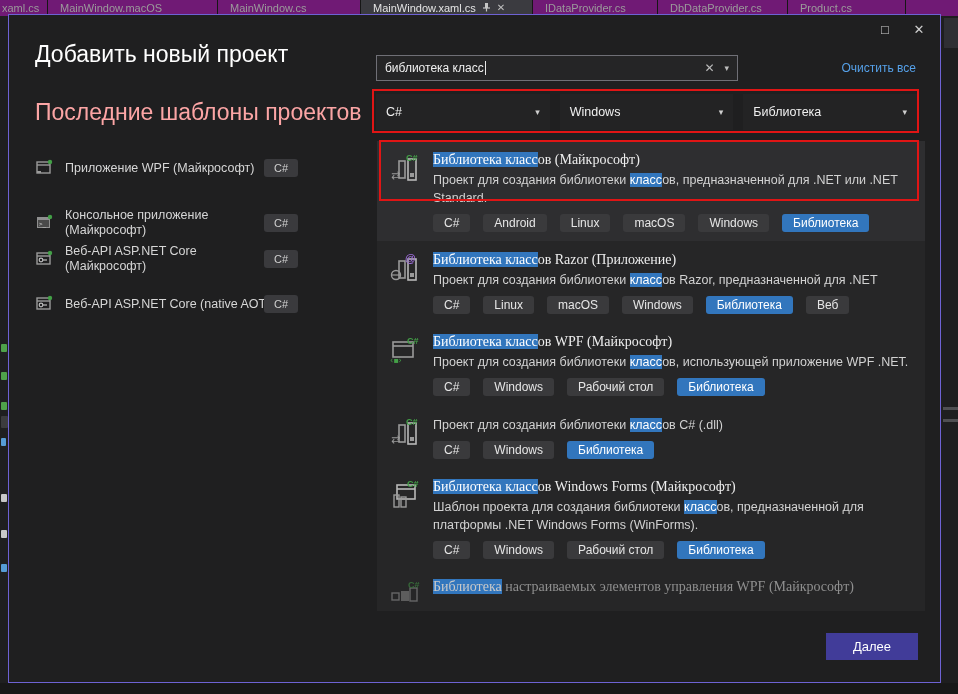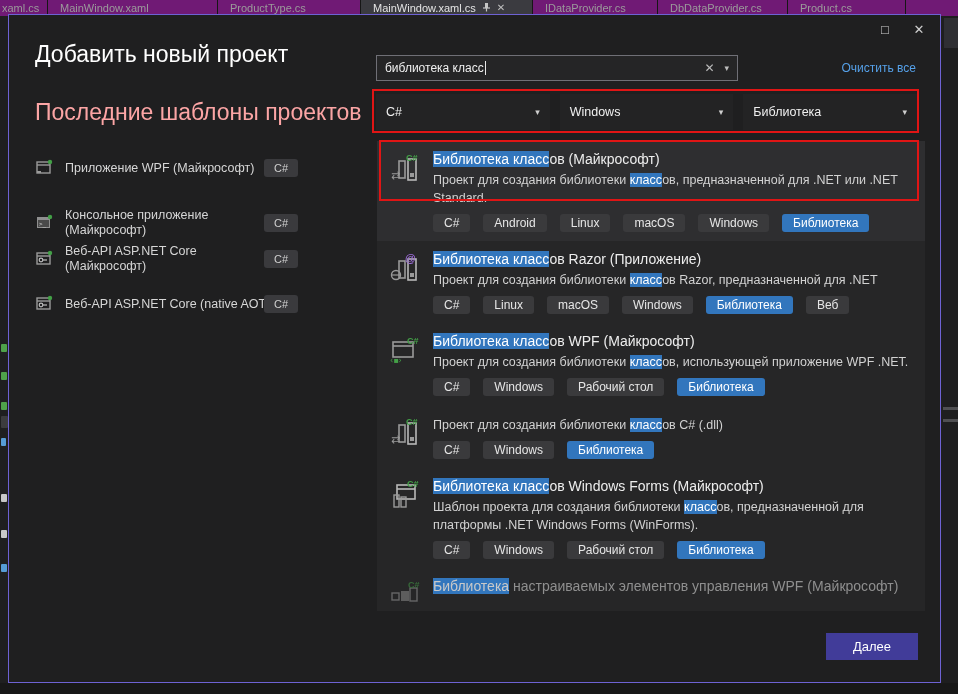--- a/index.html
+++ b/index.html
@@ -58,21 +58,21 @@
                 background:#3a3a3d; border-radius:3px; color:#d0d0d0; font-size:11px;
                 padding:3px 10px; }
 
   
   .tpl-list { position:absolute; left:368px; top:126px; width:548px; height:470px;
               background:#262627; overflow:hidden; }
   .tpl-item { display:flex; padding:9px 10px 9px 12px; }
   .tpl-item.selected { background:#2e2e30; }
   .tpl-icon { width:34px; flex:0 0 34px; margin-right:10px; padding-top:2px; }
   .tpl-body { flex:1; min-width:0; }
-  .tpl-title { font-size:14px; color:#ededed; line-height:19px; }
+  .tpl-title { font-size:14px; color:#ededed; line-height:19px;font-family:Liberation Serif, serif; }
   .tpl-desc { font-size:12.5px; color:#d2d2d2; line-height:18px; margin-top:2px; }
   .hl { background:#3276bd; color:#ffffff; }
   .tpl-tags { display:flex; gap:13px; margin-top:7px; }
   .tag { background:#3a3a3c; border-radius:3px; color:#e6e6e6; font-size:12px;
          padding:2px 11px; white-space:nowrap; }
   .tag.hl { background:#3276bd; color:#ffffff; }
   .tpl-item.dimmed .tpl-title { color:#8f8f8f; }
   .tpl-item.dimmed .hl { color:#c9c9c9; }
 
   .next-btn { position:absolute; left:817px; top:618px; width:92px; height:27px;
@@ -80,24 +80,24 @@
               font-family:"Liberation Sans", sans-serif; }
 </style>
 </head>
 <body>
 
 <div class="tabbar" id="tabbar">
     <div class="tab" style="width: 48px; padding-left: 2px;">
       <span>xaml.cs</span>
     </div>
     <div class="tab" style="width: 170px;">
-      <span>MainWindow.xaml</span>
+      <span>MainWindow.macOS</span>
     </div>
     <div class="tab" style="width: 143px;">
-      <span>ProductType.cs</span>
+      <span>MainWindow.cs</span>
     </div>
     <div class="tab active" style="width: 172px;">
       <span>MainWindow.xaml.cs</span>
       <span class="ticon"><svg width="9" height="10" viewBox="0 0 9 10">
           <rect x="3" y="1" width="3" height="5" fill="#c5c5c5"></rect>
           <line x1="1" y1="6" x2="8" y2="6" stroke="#c5c5c5" stroke-width="1.2"></line>
           <line x1="4.5" y1="6" x2="4.5" y2="9.5" stroke="#c5c5c5" stroke-width="1.2"></line>
         </svg></span>
       <span class="ticon">✕</span>
     </div>

